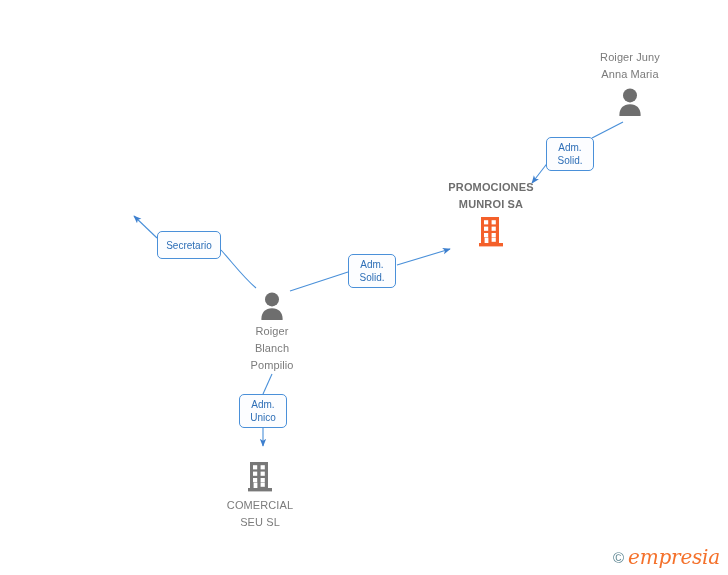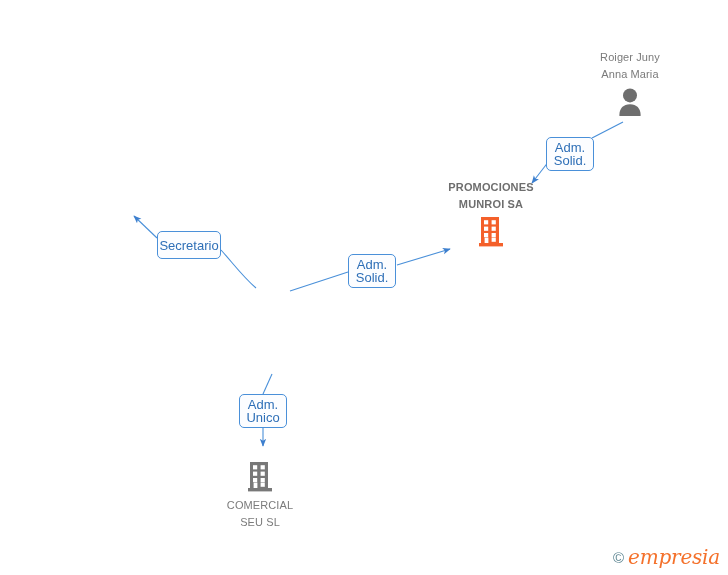--- a/index.html
+++ b/index.html
@@ -72,21 +72,21 @@
 
   
   .rel-box {
     position: absolute;
     z-index: 3;
     box-sizing: border-box;
     border: 1px solid #4a90d9;
     border-radius: 5px;
     background: #fcfdff;
     color: #2e6fb7;
-    font-size: 13px;
+    font-size: 10px;
     line-height: 13px;
     text-align: center;
     display: flex;
     flex-direction: column;
     align-items: center;
     justify-content: center;
     padding: 2px 4px;
     white-space: pre-line;
     box-shadow: 0 0 0 0 rgba(0,0,0,0);
   }
@@ -189,20 +189,29 @@
 
   <div class="node person label-above" style="left:630px; top:49px;">
     <div class="node-label" style="margin-top:0; margin-bottom:4px;">Roiger Juny
 Anna Maria</div>
     <svg class="node-icon" width="28" height="29" viewBox="0 0 28 29" xmlns="http://www.w3.org/2000/svg">
       <circle cx="14" cy="8.4" r="7" fill="#6e6e6e"></circle>
       <path d="M14,17.2 C20.6,17.2 24.6,21.4 24.6,27.6 L24.6,29 L3.4,29 L3.4,27.6 C3.4,21.4 7.4,17.2 14,17.2 Z" fill="#6e6e6e"></path>
     </svg>
   </div>
 
+  <div class="node person" style="left:272px; top:291px;">
+    <svg class="node-icon" width="28" height="29" viewBox="0 0 28 29" xmlns="http://www.w3.org/2000/svg">
+      <circle cx="14" cy="8.4" r="7" fill="#6e6e6e"></circle>
+      <path d="M14,17.2 C20.6,17.2 24.6,21.4 24.6,27.6 L24.6,29 L3.4,29 L3.4,27.6 C3.4,21.4 7.4,17.2 14,17.2 Z" fill="#6e6e6e"></path>
+    </svg>
+    <div class="node-label">Roiger
+Blanch
+Pompilio</div>
+  </div>
 
   <div class="rel-box" style="left:546px; top:137px; width:48px; height:34px;">
     <span>Adm.
 Solid.</span>
   </div>
 
   <div class="rel-box" style="left:348px; top:254px; width:48px; height:34px;">
     <span>Adm.
 Solid.</span>
   </div>

